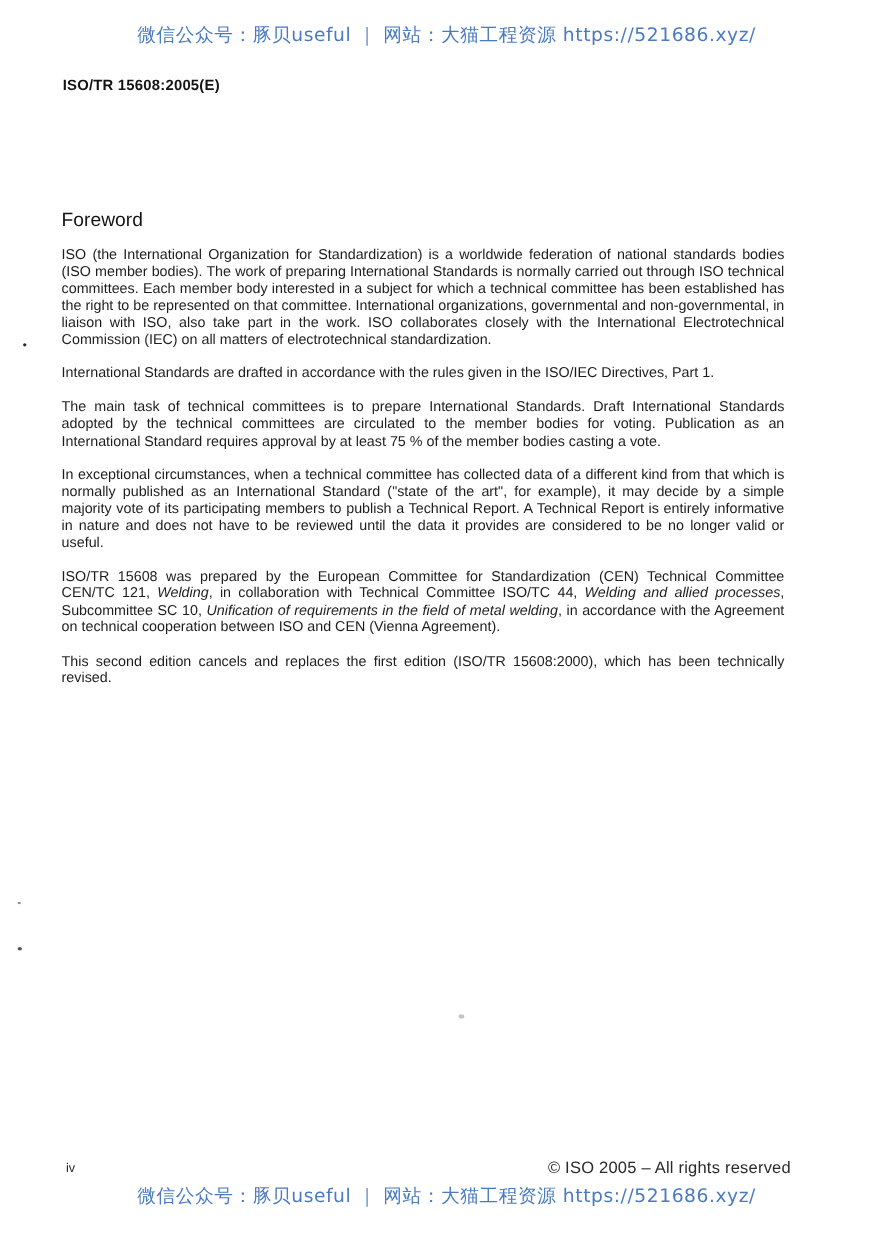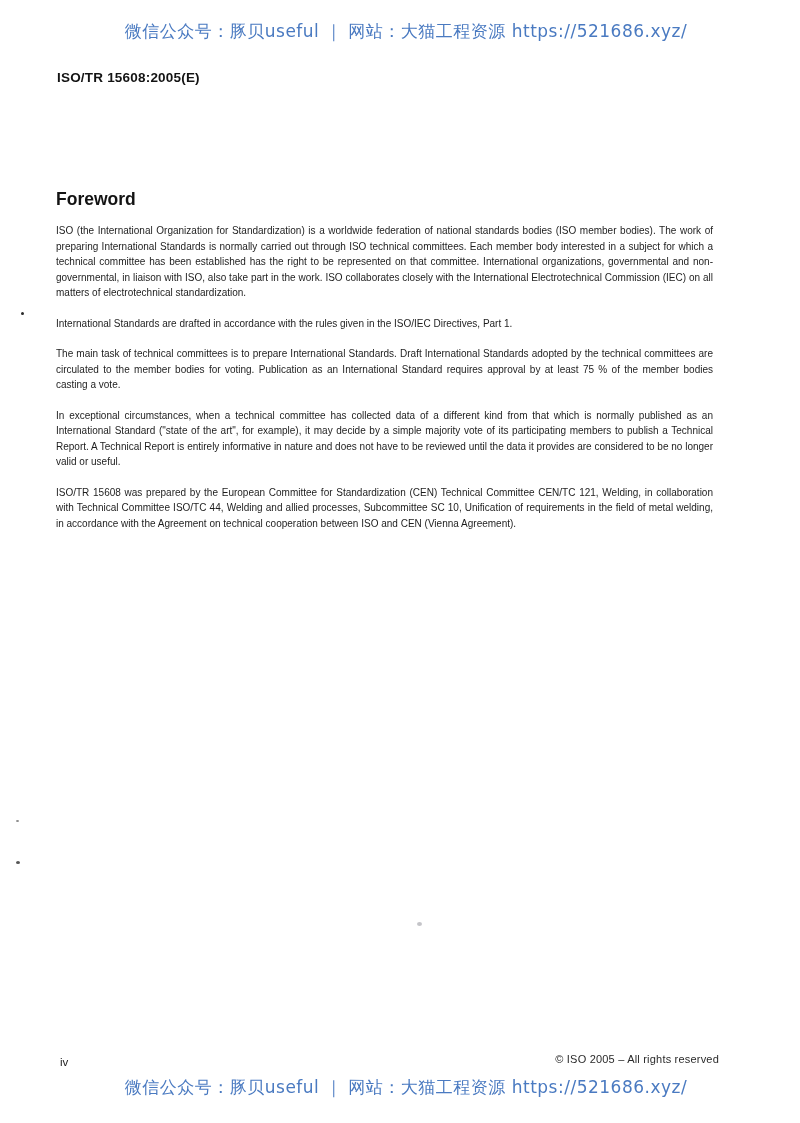--- a/index.html
+++ b/index.html
@@ -33,48 +33,48 @@
     font-weight: bold;
     color: #131313;
     letter-spacing: 0.2px;
   }
   .title {
     position: absolute;
     top: 189px;
     left: 56px;
     margin: 0;
     font-size: 17.5px;
-    font-weight: bold;
+    font-weight: normal;
     color: #131313;
   }
   .body-text {
     position: absolute;
     top: 223px;
     left: 56px;
     width: 657px;
-    font-size: 10px;
+    font-size: 13px;
     line-height: 15.5px;
     text-align: justify;
     color: #1d1d1d;
   }
   .body-text p { margin: 0 0 15px 0; }
-  .italic { }
+  .italic { font-style: italic; }
   .page-number {
     position: absolute;
     top: 1056px;
     left: 60px;
     font-size: 11.5px;
     color: #222222;
     text-align: right;
   }
   .copyright {
     position: absolute;
     top: 1053px;
     right: 93px;
-    font-size: 11px;
+    font-size: 15px;
     color: #2a2a2a;
     letter-spacing: 0.2px;
   }
   .speck { position: absolute; border-radius: 50%; }
   .speck-1 { left: 21px;  top: 312px; width: 3px; height: 3px; background: #2a2a2a; }
   .speck-2 { left: 16px;  top: 820px; width: 3px; height: 2px; background: #8a8a8a; }
   .speck-3 { left: 16px;  top: 861px; width: 4px; height: 3px; background: #555555; }
   .speck-4 { left: 417px; top: 922px; width: 5px; height: 4px; background: #c4c4c8; }
 </style>
 </head>
@@ -87,20 +87,21 @@
   <div class="doc-ref">ISO/TR 15608:2005(E)</div>
 
   <h1 class="title">Foreword</h1>
 
   <div class="body-text">
     <p>ISO (the International Organization for Standardization) is a worldwide federation of national standards bodies (ISO member bodies). The work of preparing International Standards is normally carried out through ISO technical committees. Each member body interested in a subject for which a technical committee has been established has the right to be represented on that committee. International organizations, governmental and non-governmental, in liaison with ISO, also take part in the work. ISO collaborates closely with the International Electrotechnical Commission (IEC) on all matters of electrotechnical standardization.</p>
     <p>International Standards are drafted in accordance with the rules given in the ISO/IEC Directives, Part 1.</p>
     <p>The main task of technical committees is to prepare International Standards. Draft International Standards adopted by the technical committees are circulated to the member bodies for voting. Publication as an International Standard requires approval by at least 75 % of the member bodies casting a vote.</p>
     <p>In exceptional circumstances, when a technical committee has collected data of a different kind from that which is normally published as an International Standard ("state of the art", for example), it may decide by a simple majority vote of its participating members to publish a Technical Report. A Technical Report is entirely informative in nature and does not have to be reviewed until the data it provides are considered to be no longer valid or useful.</p>
     <p><span>ISO/TR 15608 was prepared by the European Committee for Standardization (CEN) Technical Committee CEN/TC 121, </span><span class="italic">Welding</span><span>, in collaboration with Technical Committee ISO/TC 44, </span><span class="italic">Welding and allied processes</span><span>, Subcommittee SC 10, </span><span class="italic">Unification of requirements in the field of metal welding</span><span>, in accordance with the Agreement on technical cooperation between ISO and CEN (Vienna Agreement).</span></p>
+    <p>This second edition cancels and replaces the first edition (ISO/TR 15608:2000), which has been technically revised.</p>
   </div>
 
   <div class="speck speck-1"></div>
   <div class="speck speck-2"></div>
   <div class="speck speck-3"></div>
   <div class="speck speck-4"></div>
 
   <div class="page-number">iv</div>
 
   <div class="copyright">© ISO 2005 – All rights reserved</div>

